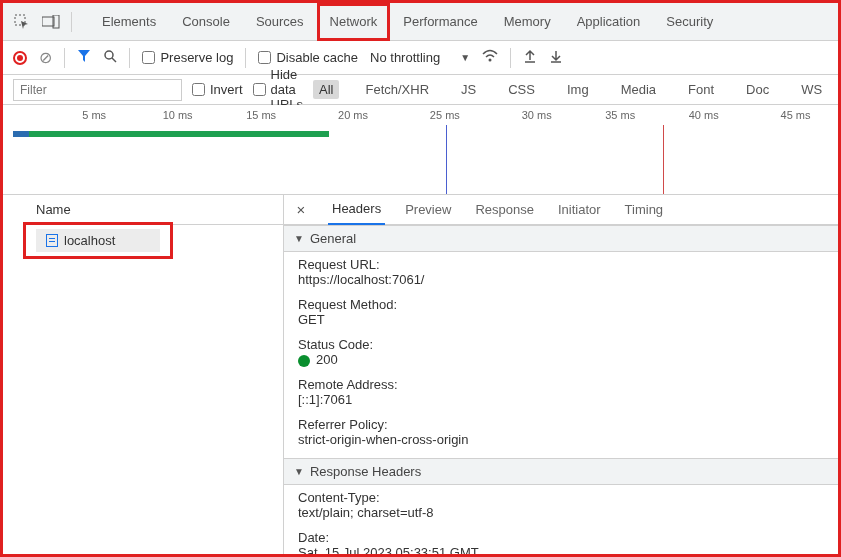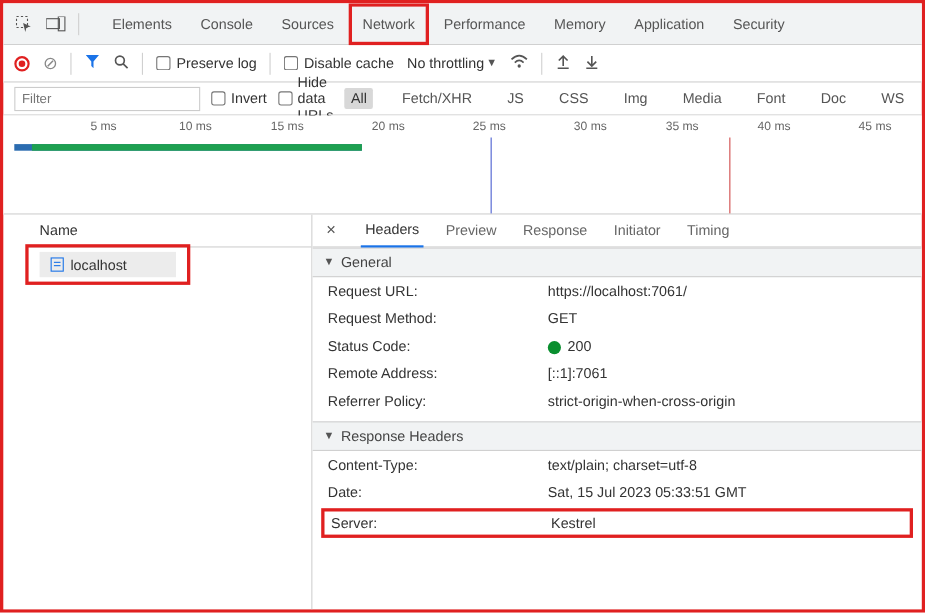--- a/index.html
+++ b/index.html
@@ -24,21 +24,21 @@
     display:flex; align-items:center; height:34px; padding: 0 10px; gap:12px;
     border-bottom:1px solid #d0d0d0; background:#fff;
   }
   .rec { width:14px; height:14px; border:2px solid #e02020; border-radius:50%; position:relative; }
   .rec::after { content:""; position:absolute; inset:2px; background:#e02020; border-radius:50%; }
   .ban { color:#888; font-size:16px; }
   .funnel { color:#1a73e8; }
   .sep { width:1px; height:20px; background:#d0d0d0; }
   .cb { display:flex; align-items:center; gap:5px; color:#333; }
   .cb input { margin:0; }
-  .throttling { display:flex; align-items:center; gap:2px; color:#333; }
+  .throttling { display:flex; align-items:center; gap:20px; color:#333; }
   .icon-plain { color:#555; }
   .filterbar {
     display:flex; align-items:center; height:30px; padding:0 10px; gap:10px;
     border-bottom:1px solid #d0d0d0;
   }
   .filter-input {
     width:210px; height:22px; border:1px solid #ccc; padding:0 6px; font-size:12px;
   }
   .pill { padding:2px 6px; color:#555; cursor:pointer; border-radius:2px; }
   .pill.sel { background:#d8d8d8; color:#333; }
@@ -58,21 +58,21 @@
   .doc-icon::before, .doc-icon::after { content:""; position:absolute; left:2px; right:2px; height:1px; background:#1a73e8; }
   .doc-icon::before { top:3px; } .doc-icon::after { top:6px; }
   .req-hl { border:3px solid #e02020; margin: -3px -110px -3px -3px; padding: 4px 10px; width: 150px;}
   .right { flex:1; overflow:auto; }
   .detail-tabs { display:flex; align-items:center; height:30px; border-bottom:1px solid #d0d0d0; padding:0 6px; gap:16px; }
   .close-x { width:22px; color:#555; display:flex; justify-content:center; cursor:pointer; font-size:15px; }
   .dtab { color:#666; cursor:pointer; padding: 0 4px; height:30px; display:flex; align-items:center; }
   .dtab.sel { color:#333; border-bottom:2px solid #1a73e8; }
   .section-hd { background:#f1f3f4; border-bottom:1px solid #d0d0d0; border-top:1px solid #d0d0d0; padding:5px 10px; color:#444; display:flex; align-items:center; gap:6px; }
   .tri { font-size:10px; color:#555; }
-  .rowpair { display:flex; padding:5px 14px; }
+  .rowpair { display:flex; padding:5px 14px;flex-direction:column; }
   .rowpair .k { width:200px; color:#333; }
   .rowpair .v { color:#333; }
   .status-dot { display:inline-block; width:12px; height:12px; background:#0a8f2f; border-radius:50%; margin-right:6px; vertical-align:middle; }
   .srv-hl { border:3px solid #e02020; margin: 2px 8px; }
 </style>
 </head>
 <body>
 
 <div class="frame">
 

